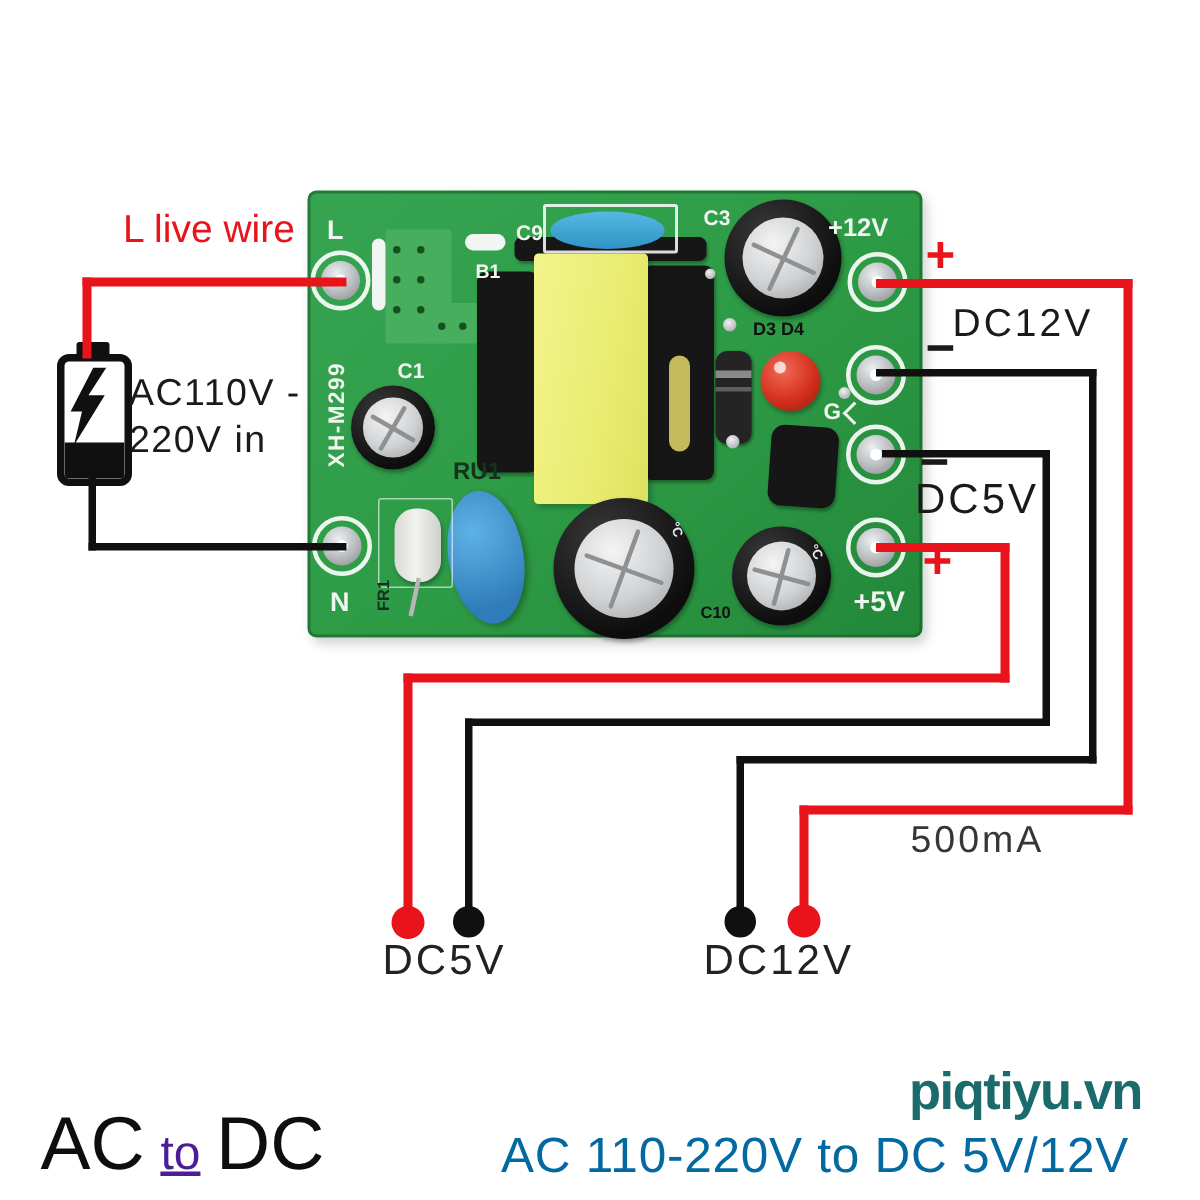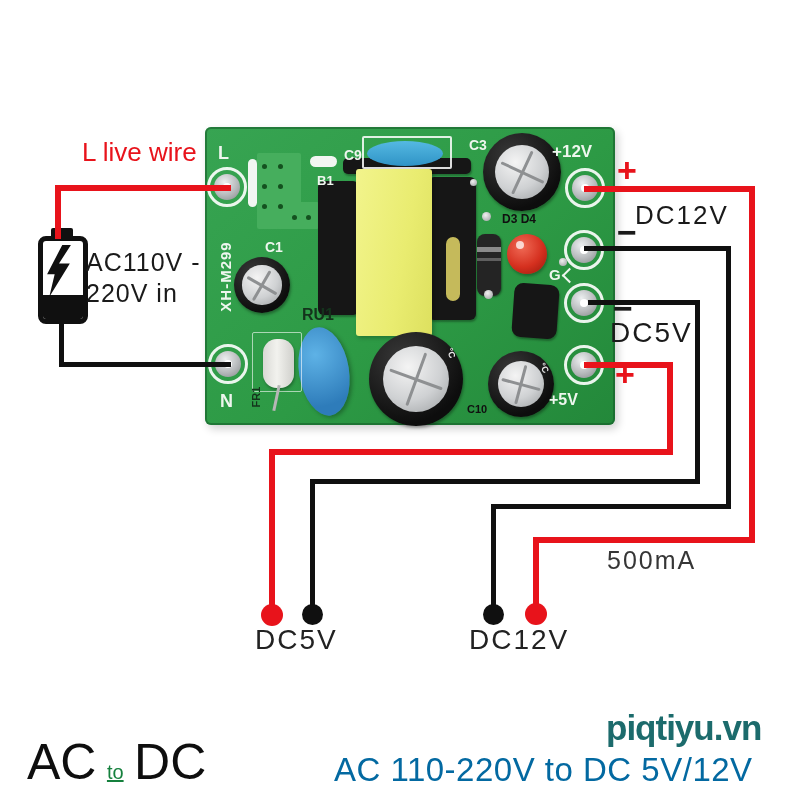--- a/index.html
+++ b/index.html
@@ -44,21 +44,21 @@
   .solder{position:absolute;border-radius:50%;background:radial-gradient(circle at 40% 35%,#f0f0f0,#9a9d9f);}
   
   .lbl{position:absolute;white-space:nowrap;}
   .red{color:#e8131b;}
   .blktx{color:#1a1a1a;}
   .sign{font-weight:bold;font-size:34px;line-height:34px;}
   .cur{font-size:25px;letter-spacing:2px;color:#363636;}
   .outlbl{font-size:28px;letter-spacing:2px;color:#222;}
   
   .f-big{font-size:50px;color:#0e0e0e;}
-  .f-to{font-size:20px;color:#15803d;text-decoration:underline;}
+  .f-to{font-size:32px;color:#4c1d95;text-decoration:underline;}
   .f-sub{font-size:33px;letter-spacing:.5px;color:#0369a1;}
   .f-mark{font-size:35px;font-weight:bold;letter-spacing:-1px;color:#1c6b6c;}
 </style>
 </head>
 <body>
 
 <div id="canvas">
 
   <div id="pcb">
 
@@ -140,21 +140,21 @@
     <div class="silk" style="left:60px;top:112px;font-size:14px;">C1</div>
     <div class="silk" style="left:112px;top:46px;font-size:13px;">B1</div>
     <div class="silk" style="left:139px;top:20px;font-size:14px;">C9</div>
     <div class="silk" style="left:264px;top:10px;font-size:14px;">C3</div>
     <div class="silk" style="left:347px;top:15px;font-size:17px;">+12V</div>
     <div class="silkd" style="left:297px;top:85px;font-size:12px;color:#101010;">D3  D4</div>
     <div class="silk" style="left:344px;top:139px;font-size:15px;">G</div>
     <div class="abs" style="left:359px;top:143px;width:9px;height:9px;border-left:2px solid #eef6ee;border-bottom:2px solid #eef6ee;transform:rotate(45deg);"></div>
     <div class="silkd" style="left:97px;top:179px;font-size:16px;">RU1</div>
     <div class="silkd" style="left:262px;top:276px;font-size:11px;color:#101010;">C10</div>
-    <div class="silk" style="left:344px;top:264px;font-size:16px;">+5V</div>
+    <div class="silk" style="left:364px;top:264px;font-size:19px;">+5V</div>
   </div>
 
   <div class="pad" style="left:207px;top:167px;">
       <i></i>
       <b></b>
     </div>
   <div class="pad" style="left:208px;top:344px;">
       <i></i>
       <b></b>
     </div>

